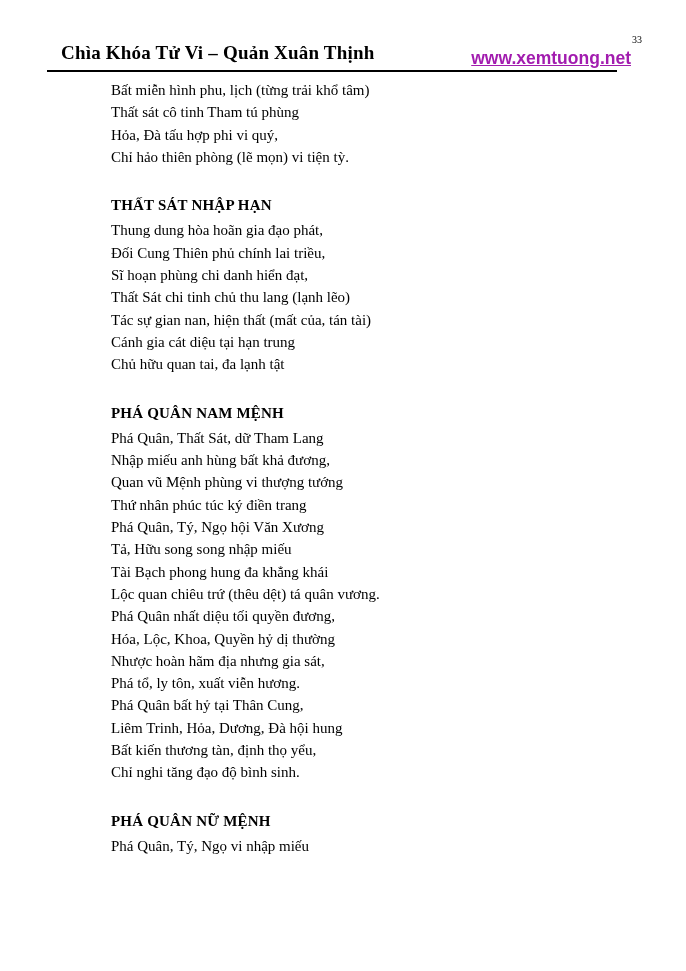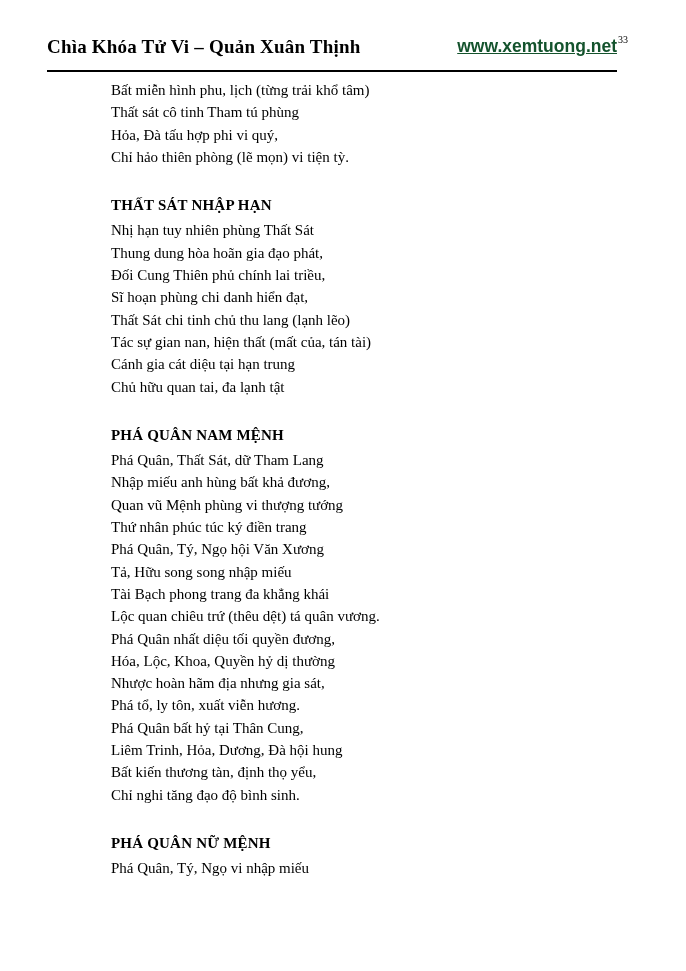--- a/index.html
+++ b/index.html
@@ -10,24 +10,24 @@
     font-family: "Liberation Serif", "DejaVu Serif", serif;
   }
   .page {
     position: relative;
     width: 686px; height: 971px;
     overflow: hidden;
     background: #ffffff;
   }
   .header {
     position: absolute;
-    left: 47px; top: 36px;
+    left: 61px; top: 36px;
     width: 570px;
     display: flex;
-    align-items: flex-start;
+    align-items: center;
     justify-content: space-between;
   }
   .header-title {
     font-size: 19px;
     font-weight: bold;
     letter-spacing: 0.2px;
     white-space: nowrap;
   }
   .header-link {
     font-family: "Liberation Sans", "DejaVu Sans", sans-serif;
@@ -64,53 +64,52 @@
     letter-spacing: 0.2px;
   }
 </style>
 </head>
 <body>
 
 <div class="page">
 
   <div class="header">
     <span class="header-title">Chìa Khóa Tử Vi – Quản Xuân Thịnh</span>
-    <a class="header-link" href="#" style="color: #14532d;">www.xemtuong.net</a>
+    <a class="header-link" href="#" style="color: #a21caf; margin-top: 12px;">www.xemtuong.net</a>
     <span class="page-number">33</span>
   </div>
 
   <div class="rule"></div>
 
   <main class="body-text">
       <section>
         <p>Bất miễn hình phu, lịch (từng trải khổ tâm)</p>
         <p>Thất sát cô tinh Tham tú phùng</p>
         <p>Hỏa, Đà tấu hợp phi vi quý,</p>
         <p>Chỉ hảo thiên phòng (lẽ mọn) vi tiện tỳ.</p>
       </section>
       <section>
         <h2>THẤT SÁT NHẬP HẠN</h2>
-        <p>Nhị hạn tuy nhiên phùng Thất Sát</p>
         <p>Thung dung hòa hoãn gia đạo phát,</p>
         <p>Đối Cung Thiên phủ chính lai triều,</p>
         <p>Sĩ hoạn phùng chi danh hiển đạt,</p>
         <p>Thất Sát chi tinh chủ thu lang (lạnh lẽo)</p>
         <p>Tác sự gian nan, hiện thất (mất của, tán tài)</p>
         <p>Cánh gia cát diệu tại hạn trung</p>
         <p>Chủ hữu quan tai, đa lạnh tật</p>
       </section>
       <section>
         <h2>PHÁ QUÂN NAM MỆNH</h2>
         <p>Phá Quân, Thất Sát, dữ Tham Lang</p>
         <p>Nhập miếu anh hùng bất khả đương,</p>
         <p>Quan vũ Mệnh phùng vi thượng tướng</p>
         <p>Thứ nhân phúc túc ký điền trang</p>
         <p>Phá Quân, Tý, Ngọ hội Văn Xương</p>
         <p>Tả, Hữu song song nhập miếu</p>
-        <p>Tài Bạch phong trang đa khẳng khái</p>
+        <p>Tài Bạch phong hung đa khẳng khái</p>
         <p>Lộc quan chiêu trứ (thêu dệt) tá quân vương.</p>
         <p>Phá Quân nhất diệu tối quyền đương,</p>
         <p>Hóa, Lộc, Khoa, Quyền hỷ dị thường</p>
         <p>Nhược hoàn hãm địa nhưng gia sát,</p>
         <p>Phá tổ, ly tôn, xuất viễn hương.</p>
         <p>Phá Quân bất hỷ tại Thân Cung,</p>
         <p>Liêm Trinh, Hỏa, Dương, Đà hội hung</p>
         <p>Bất kiến thương tàn, định thọ yểu,</p>
         <p>Chỉ nghi tăng đạo độ bình sinh.</p>
       </section>

